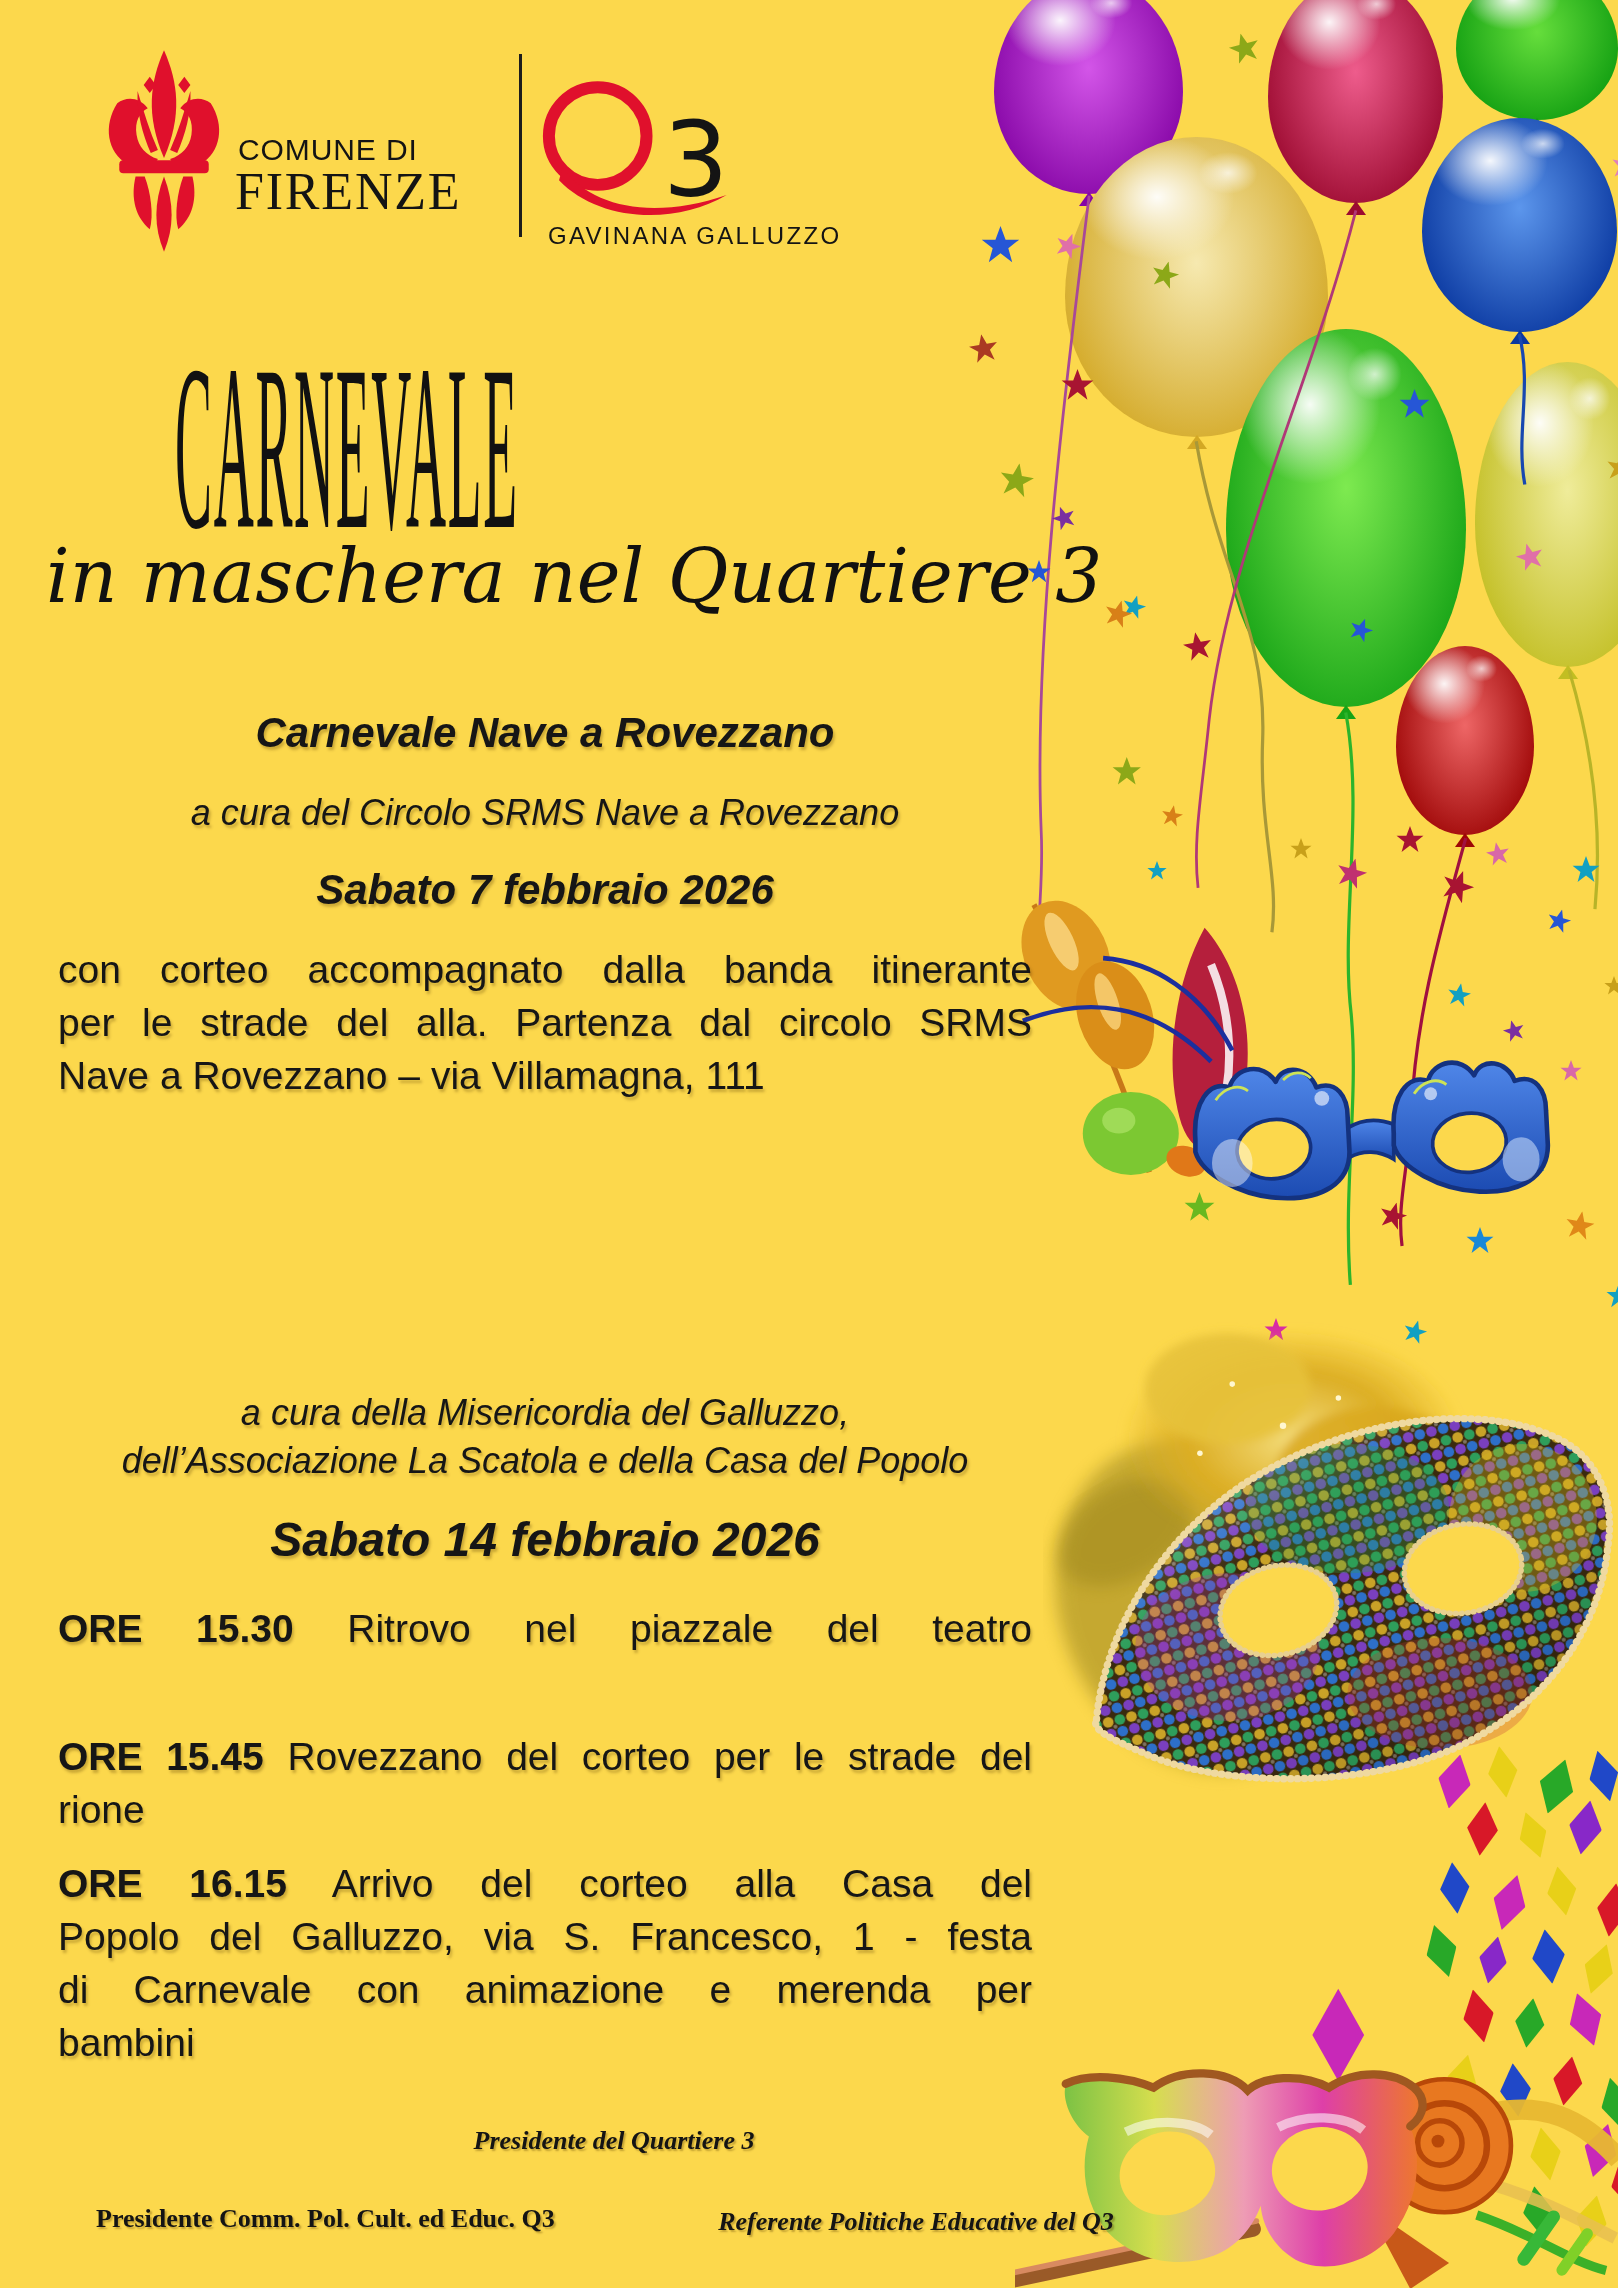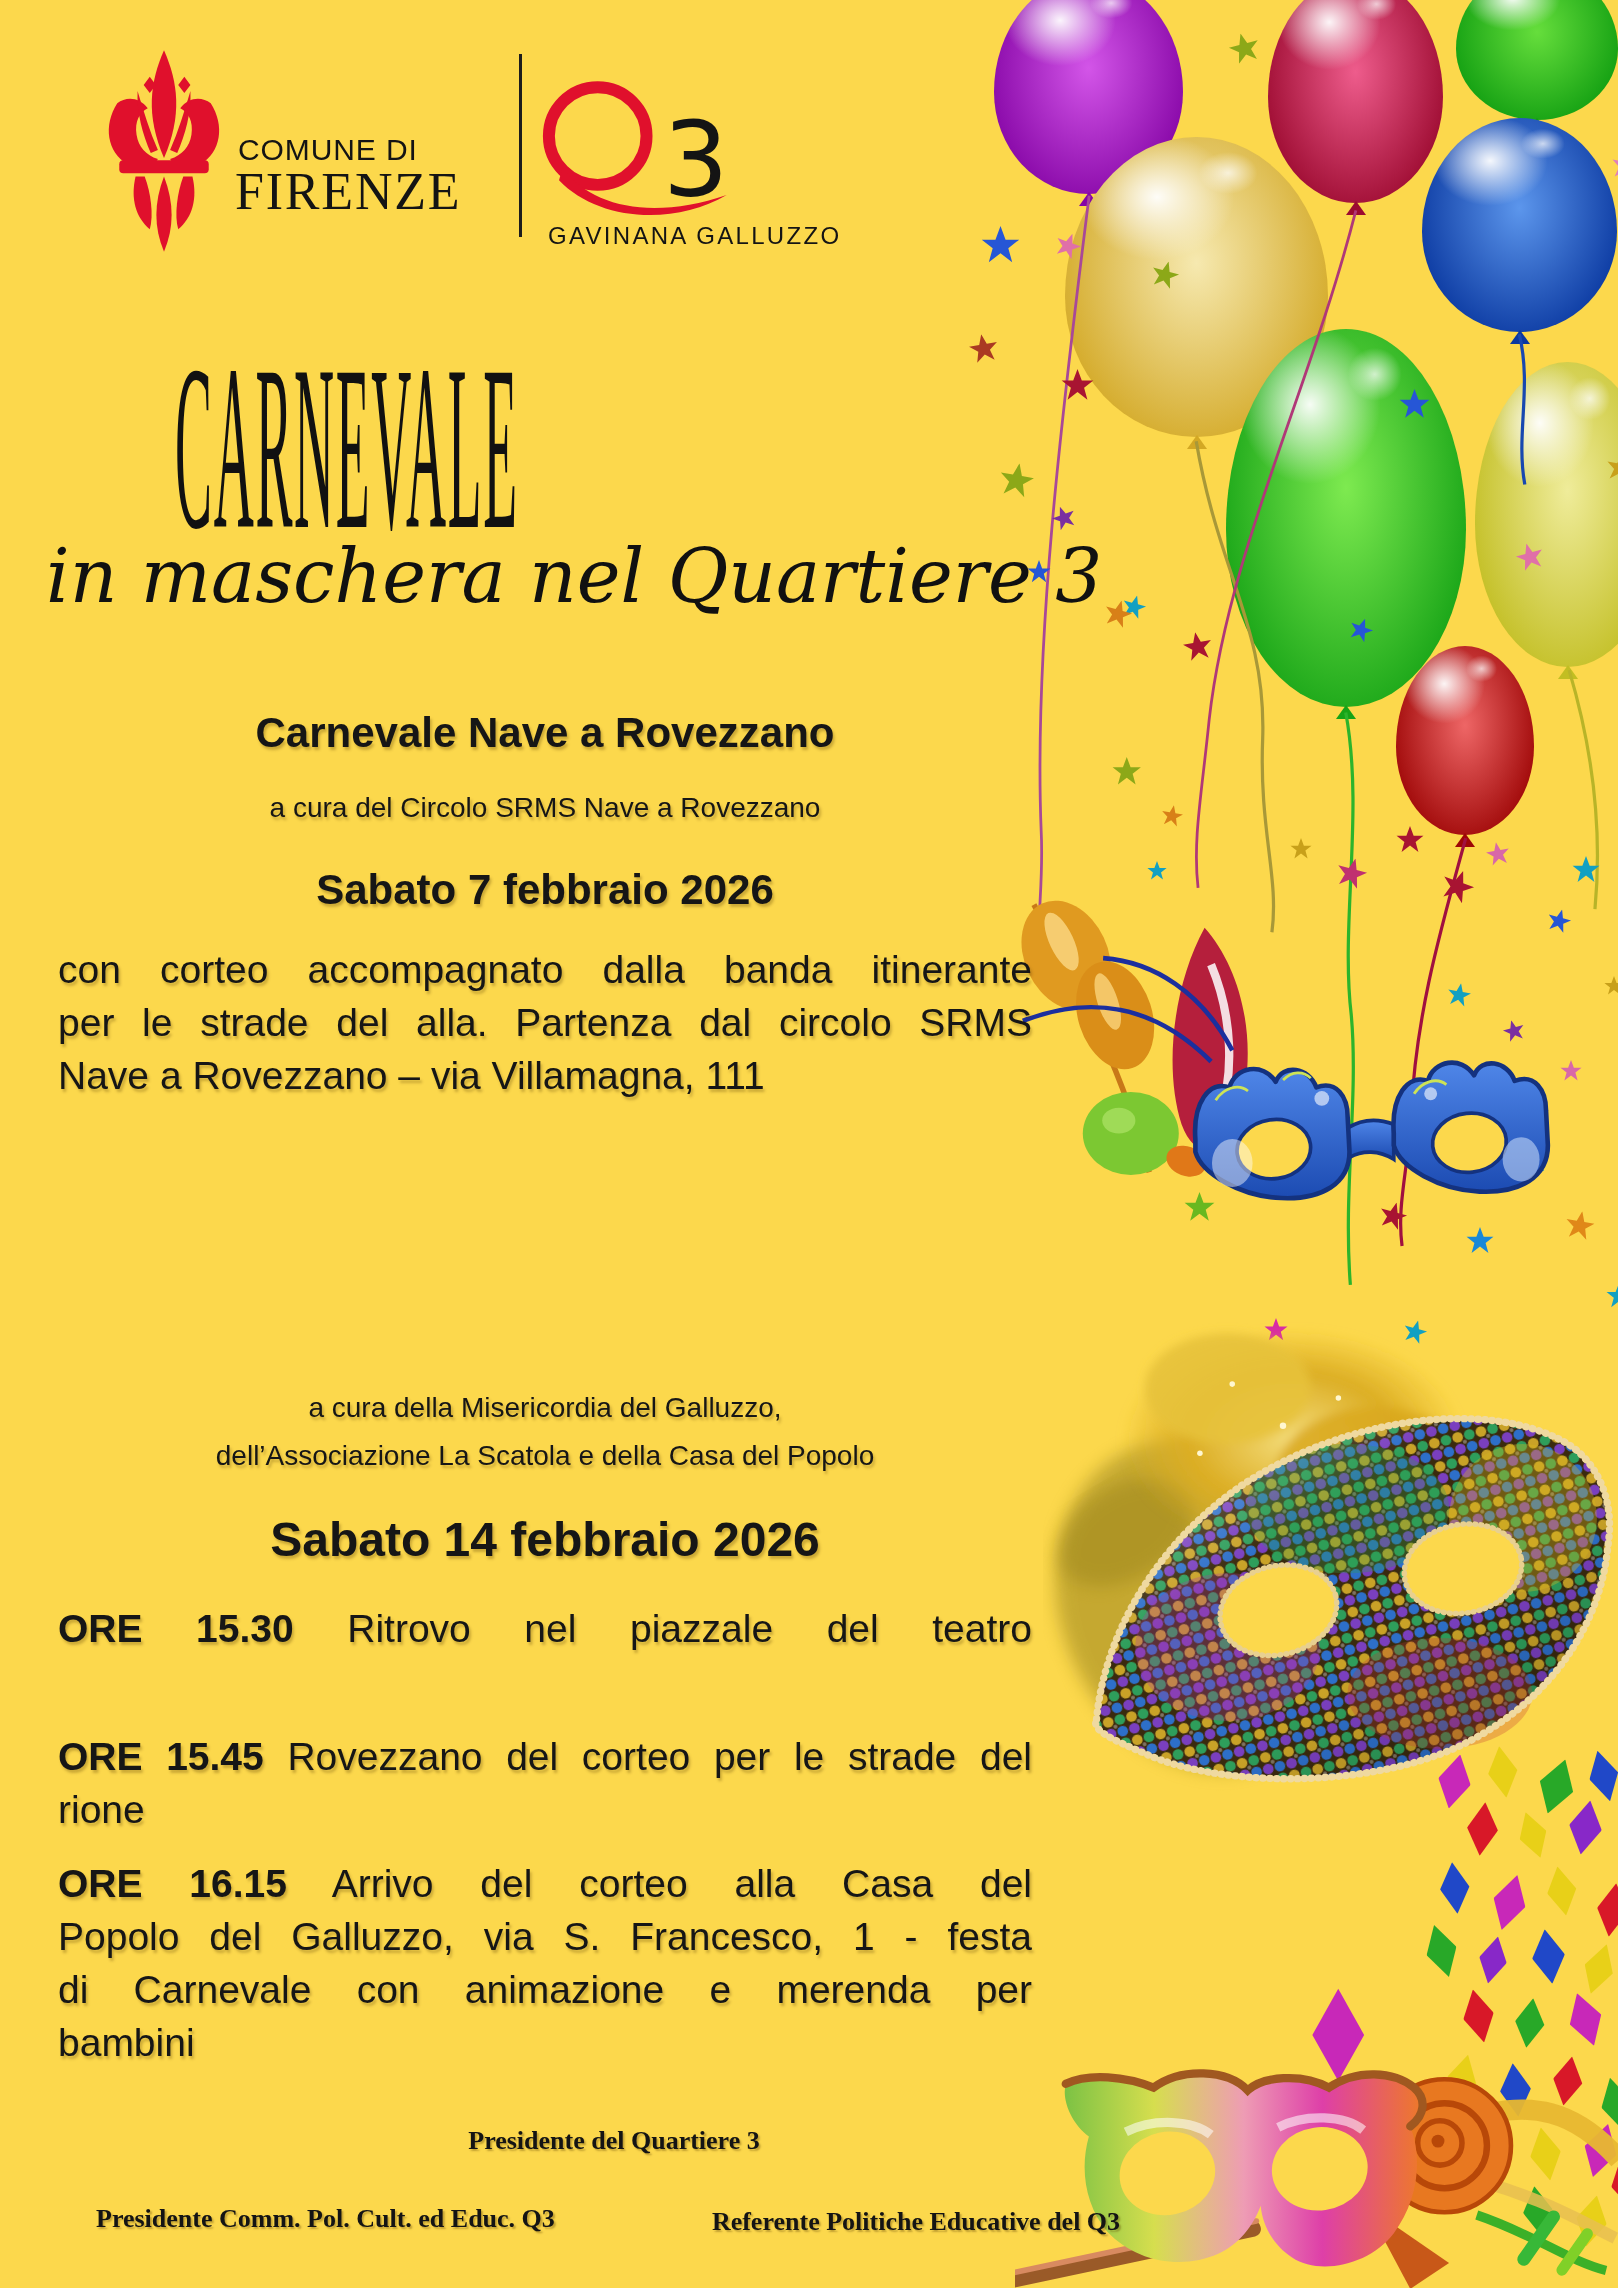--- a/index.html
+++ b/index.html
@@ -15,24 +15,24 @@
   .q3-sub{position:absolute;left:548px;top:222px;font-size:24px;letter-spacing:2.3px;color:#141414;}
   .divider{position:absolute;left:519px;top:54px;width:2.8px;height:183px;background:#1c1c1c;}
   
   .title{position:absolute;left:175px;top:330px;font-family:"Liberation Serif",serif;font-size:185px;
      line-height:1;letter-spacing:5.5px;white-space:nowrap;transform:scale(0.30,1.27);transform-origin:0 0;
      color:#111;}
   .subtitle{position:absolute;left:46px;top:533px;font-family:"DejaVu Serif",serif;font-style:italic;
      font-size:74px;white-space:nowrap;color:#111;}
   
   .col{position:absolute;left:58px;width:974px;z-index:5;text-shadow:1.8px 2.8px 2.8px rgba(90,60,0,.30);}
-  .center{text-align:center;}
+  .center{text-align:center;font-style:italic;}
   .h1s{font-size:42px;font-weight:bold;}
   .h2s{font-size:44px;font-weight:bold;}
-  .byl{font-size:28px;text-align:center;}
+  .byl{font-size:36px;text-align:center;}
   .dt1{font-size:42px;font-weight:bold;}
   .dt2{font-size:48px;font-weight:bold;}
   .pline{text-align:justify;text-align-last:justify;height:53px;line-height:53px;font-size:39px;white-space:nowrap;}
   .pline.last{text-align-last:left;}
   .b{font-weight:bold;}
   
   .foot{position:absolute;font-family:"Liberation Serif",serif;font-weight:bold;font-size:26px;z-index:6;
      color:#141414;text-shadow:1.8px 1.8px 1.8px rgba(90,60,0,.35);}
   
   .bl{position:absolute;border-radius:50%/53% 53% 47% 47%;

